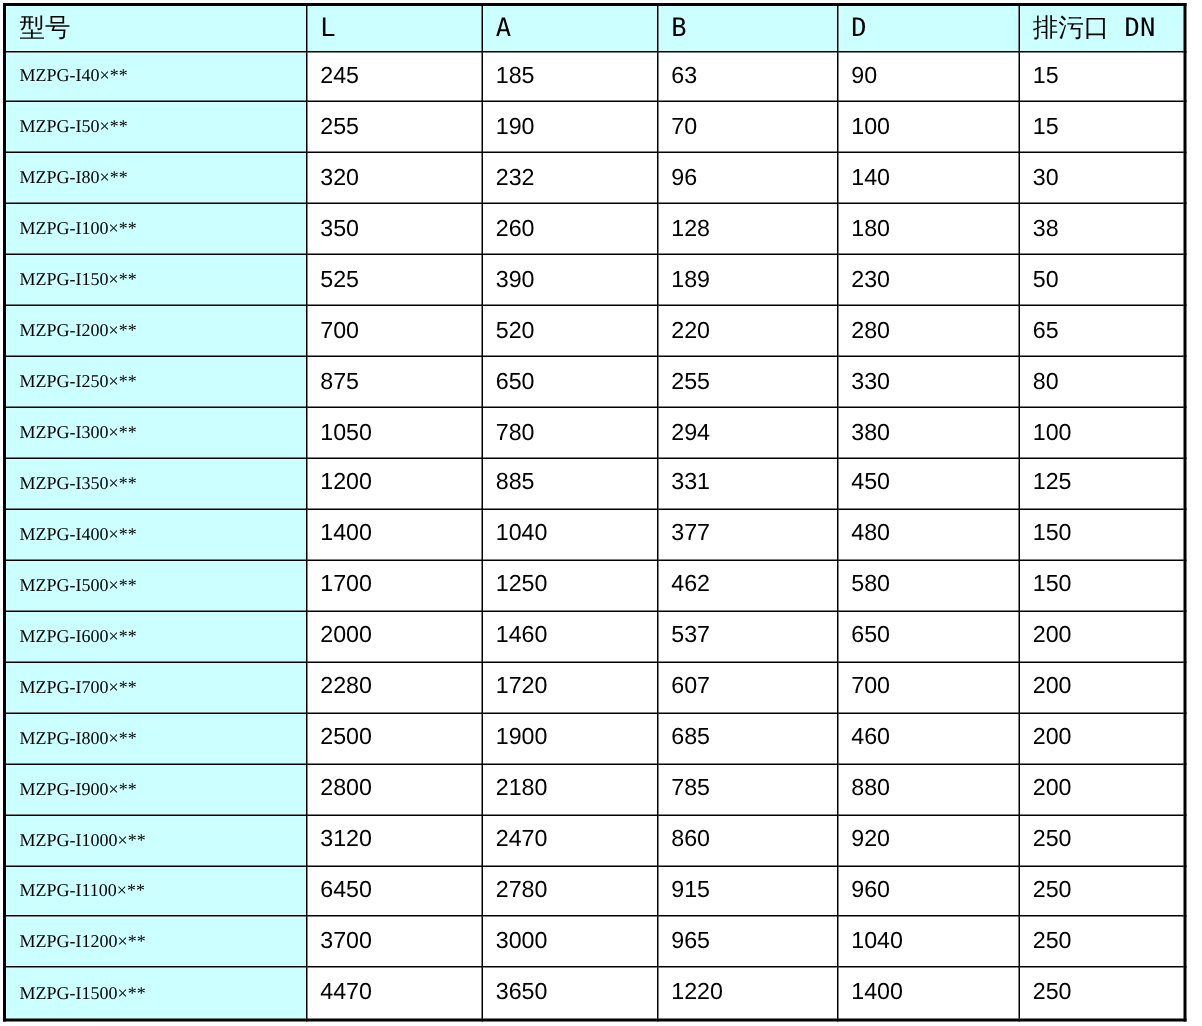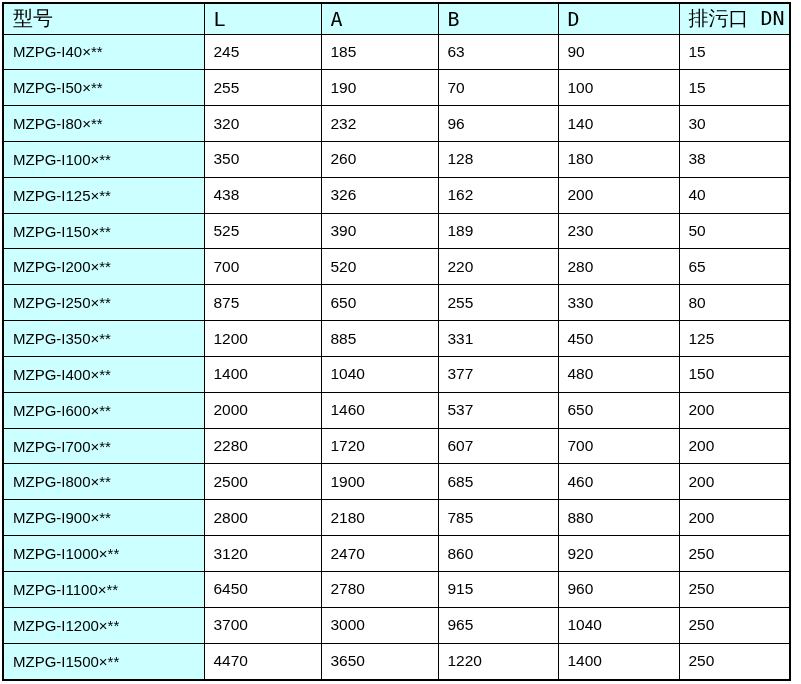--- a/index.html
+++ b/index.html
@@ -38,31 +38,31 @@
     vertical-align: middle;
     text-align: left;
     overflow: hidden;
     white-space: nowrap;
   }
   thead tr { height: 31px; }
   th {
     background: var(--header-bg);
     font-weight: normal;
     font-family: "DejaVu Sans Mono", "Liberation Sans", sans-serif;
-    font-size: 20px;
+    font-size: 17px;
   }
   td {
     background: var(--cell-bg);
     font-family: "Liberation Sans", sans-serif;
     font-size: 15.5px;
   }
   td.model {
     background: var(--header-bg);
-    font-family: Liberation Sans, sans-serif;
-    font-size: 15px;
+    font-family: Liberation Serif, serif;
+    font-size: 12px;
   }
 </style>
 </head>
 <body>
 
 <table class="spec-table">
   <colgroup>
     <col style="width:201px">
     <col style="width:117px">
     <col style="width:117px">
@@ -107,28 +107,20 @@
       </tr>
       <tr>
         <td class="model">MZPG-I100×**</td>
         <td>350</td>
         <td>260</td>
         <td>128</td>
         <td>180</td>
         <td>38</td>
       </tr>
       <tr>
-        <td class="model">MZPG-I125×**</td>
-        <td>438</td>
-        <td>326</td>
-        <td>162</td>
-        <td>200</td>
-        <td>40</td>
-      </tr>
-      <tr>
         <td class="model">MZPG-I150×**</td>
         <td>525</td>
         <td>390</td>
         <td>189</td>
         <td>230</td>
         <td>50</td>
       </tr>
       <tr>
         <td class="model">MZPG-I200×**</td>
         <td>700</td>
@@ -139,36 +131,52 @@
       </tr>
       <tr>
         <td class="model">MZPG-I250×**</td>
         <td>875</td>
         <td>650</td>
         <td>255</td>
         <td>330</td>
         <td>80</td>
       </tr>
       <tr>
+        <td class="model">MZPG-I300×**</td>
+        <td>1050</td>
+        <td>780</td>
+        <td>294</td>
+        <td>380</td>
+        <td>100</td>
+      </tr>
+      <tr>
         <td class="model">MZPG-I350×**</td>
         <td>1200</td>
         <td>885</td>
         <td>331</td>
         <td>450</td>
         <td>125</td>
       </tr>
       <tr>
         <td class="model">MZPG-I400×**</td>
         <td>1400</td>
         <td>1040</td>
         <td>377</td>
         <td>480</td>
         <td>150</td>
       </tr>
       <tr>
+        <td class="model">MZPG-I500×**</td>
+        <td>1700</td>
+        <td>1250</td>
+        <td>462</td>
+        <td>580</td>
+        <td>150</td>
+      </tr>
+      <tr>
         <td class="model">MZPG-I600×**</td>
         <td>2000</td>
         <td>1460</td>
         <td>537</td>
         <td>650</td>
         <td>200</td>
       </tr>
       <tr>
         <td class="model">MZPG-I700×**</td>
         <td>2280</td>

